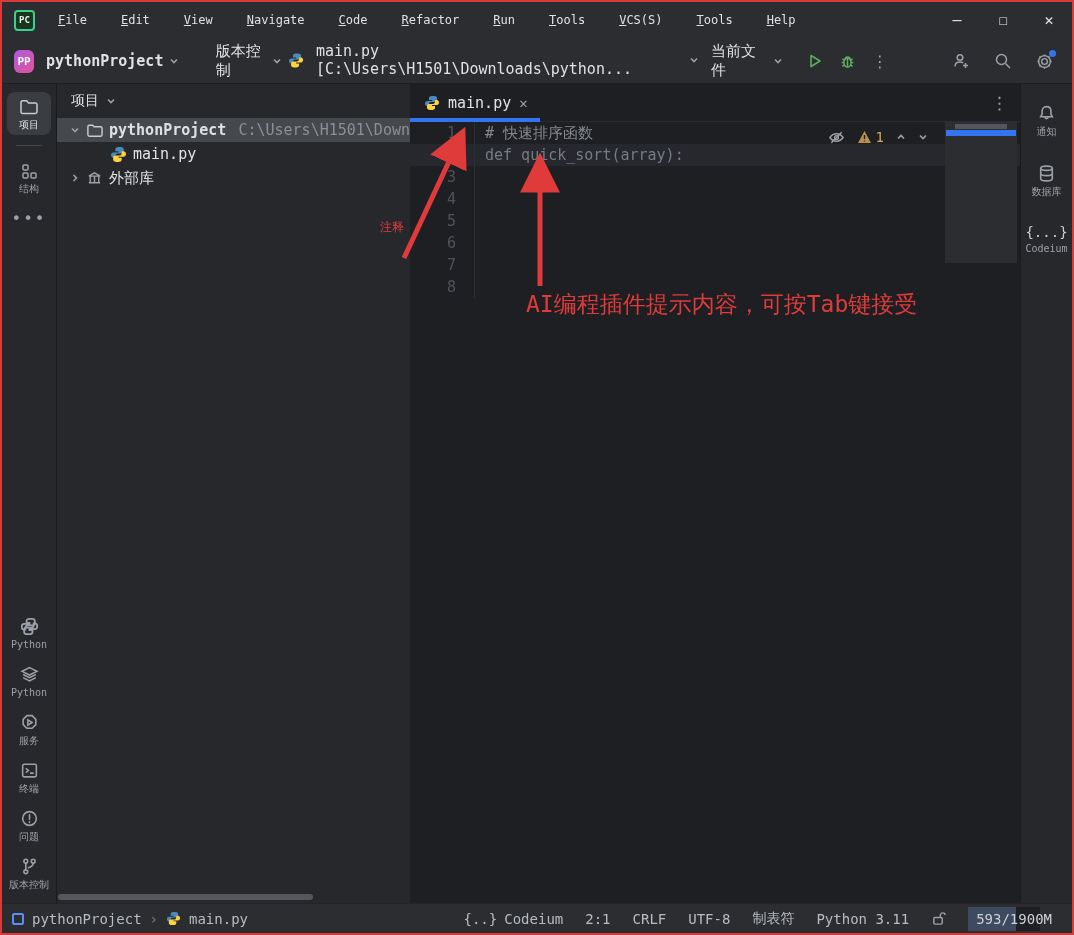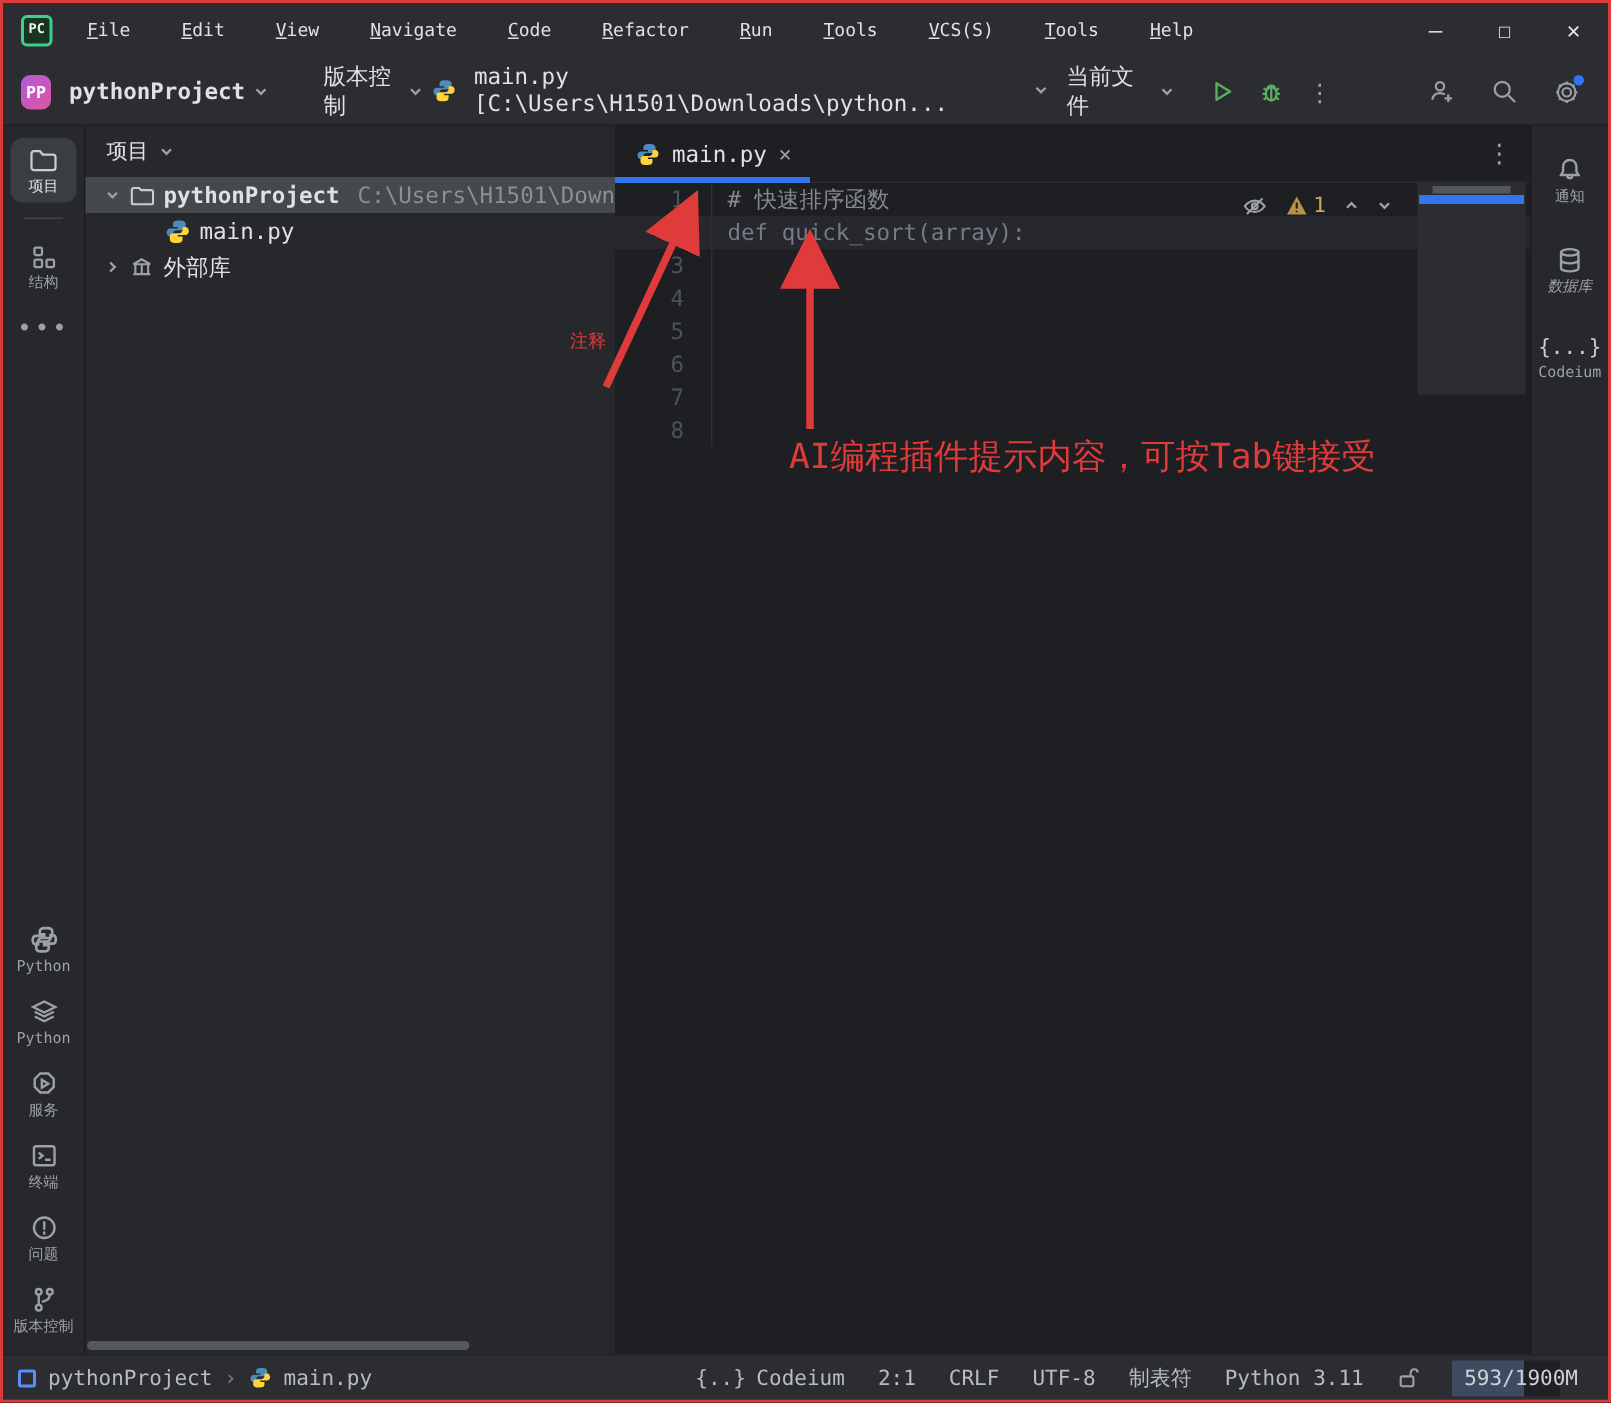--- a/index.html
+++ b/index.html
@@ -395,21 +395,21 @@
     </div>
 
     <div class="stripe right">
       <div class="stripe-btn" style="margin-top:8px;">
         <svg class="ui" width="19" height="19" viewBox="0 0 18 18">
           <path d="M9 2.5c2.6 0 4.2 1.9 4.2 4.3v2.9l1.3 2.3H3.5l1.3-2.3V6.8C4.8 4.4 6.4 2.5 9 2.5z"></path>
             <path d="M7.5 12v.4c0 .9.6 1.6 1.5 1.6s1.5-.7 1.5-1.6V12"></path>
         </svg>
         <span class="lbl">通知</span>
       </div>
-      <div class="stripe-btn" style="margin-top:14px;font-style:italic;">
+      <div class="stripe-btn" style="margin-top:14px;">
         <svg class="ui" width="19" height="19" viewBox="0 0 18 18">
           <ellipse cx="9" cy="4" rx="5.5" ry="2"></ellipse>
             <path d="M3.5 4v10c0 1.1 2.5 2 5.5 2s5.5-.9 5.5-2V4"></path>
             <path d="M3.5 9c0 1.1 2.5 2 5.5 2s5.5-.9 5.5-2"></path>
         </svg>
         <span class="lbl">数据库</span>
       </div>
       <div class="stripe-btn" style="margin-top:14px;">
         <span style="font-size:14px;color:#c9ccd1;">{...}</span>
         <span class="lbl">Codeium</span>

